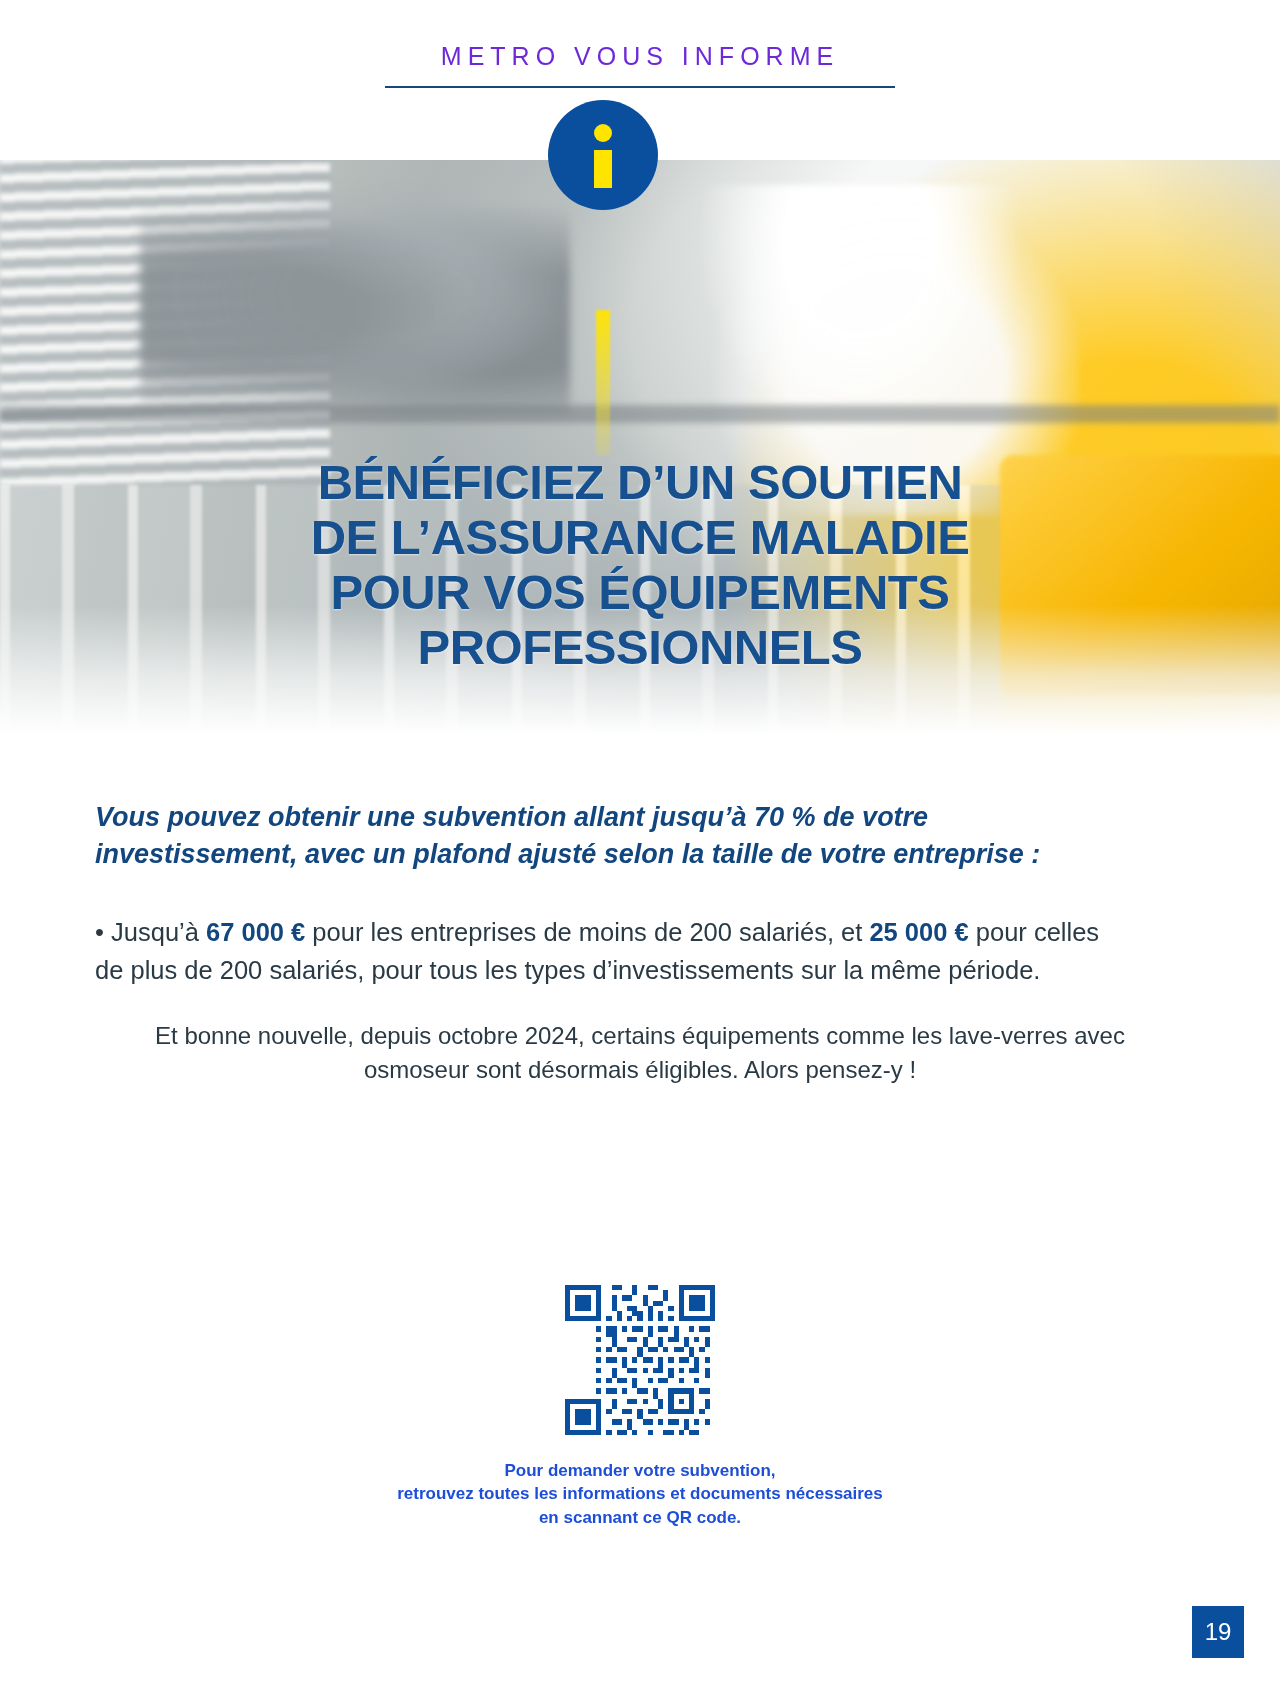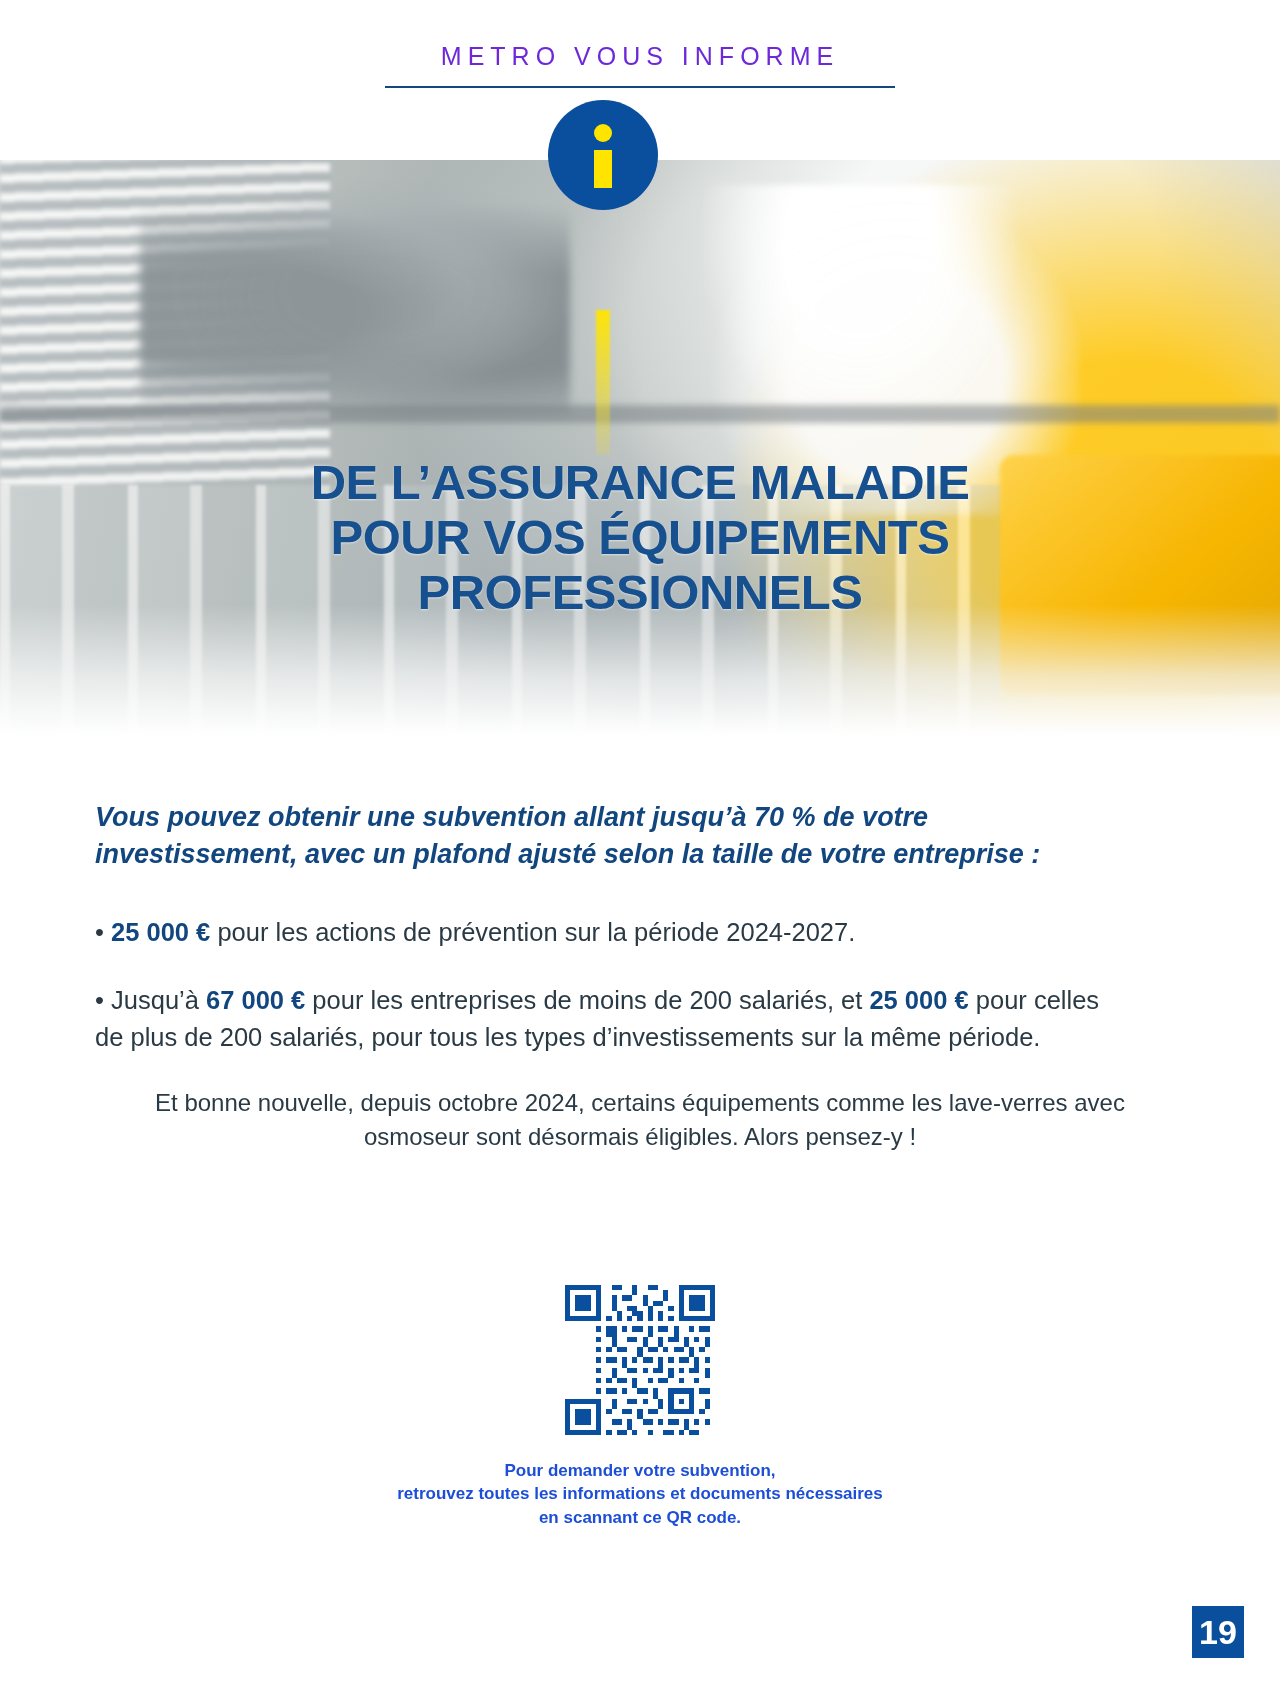--- a/index.html
+++ b/index.html
@@ -262,22 +262,22 @@
 
   
   .page-number {
     position: absolute;
     right: 36px;
     bottom: 28px;
     width: 52px;
     height: 52px;
     background: #0a4f9e;
     color: #ffffff;
-    font-size: 34px;
-    font-weight: 700;
+    font-size: 24px;
+    font-weight: 400;
     display: flex;
     align-items: center;
     justify-content: center;
   }
 </style>
 </head>
 <body>
 
 <div class="page-header">
   <div class="kicker">METRO VOUS INFORME</div>
@@ -294,33 +294,33 @@
   <div class="plates"></div>
   <div class="pots"></div>
   <div class="chef"></div>
   <div class="shelf"></div>
   <div class="stem-bar"></div>
   <div class="yellowbin"></div>
   <div class="glasses"></div>
   <div class="glass-fade"></div>
 
   <div class="hero-title">
+    <div>BÉNÉFICIEZ D’UN SOUTIEN</div>
     <div>DE L’ASSURANCE MALADIE</div>
     <div>POUR VOS ÉQUIPEMENTS</div>
     <div>PROFESSIONNELS</div>
   </div>
 </div>
 
 <div class="body">
 
 
   <p class="lead">Vous pouvez obtenir une subvention allant jusqu’à 70 % de votre investissement, avec un plafond ajusté selon la taille de votre entreprise :</p>
 
   <div class="bullets">
-    <p class="bullet"><span>•</span> <b>25 000 €</b><span> pour les actions de prévention sur la période 2024-2027.</span></p>
 
     <p class="bullet"><span>•</span> <span>Jusqu’à </span><b>67 000 €</b><span> pour les entreprises de moins de 200 salariés, et </span><b>25 000 €</b><span> pour celles de plus de 200 salariés, pour tous les types d’investissements sur la même période.</span></p>
   </div>
 
   <p class="note">Et bonne nouvelle, depuis octobre 2024, certains équipements comme les lave-verres avec osmoseur sont désormais éligibles. Alors pensez-y !</p>
 </div>
 
 <div class="qr-wrap">
   <span class="qr">
     <svg viewBox="0 0 29 29" width="150" height="150" shape-rendering="crispEdges" aria-hidden="true">

